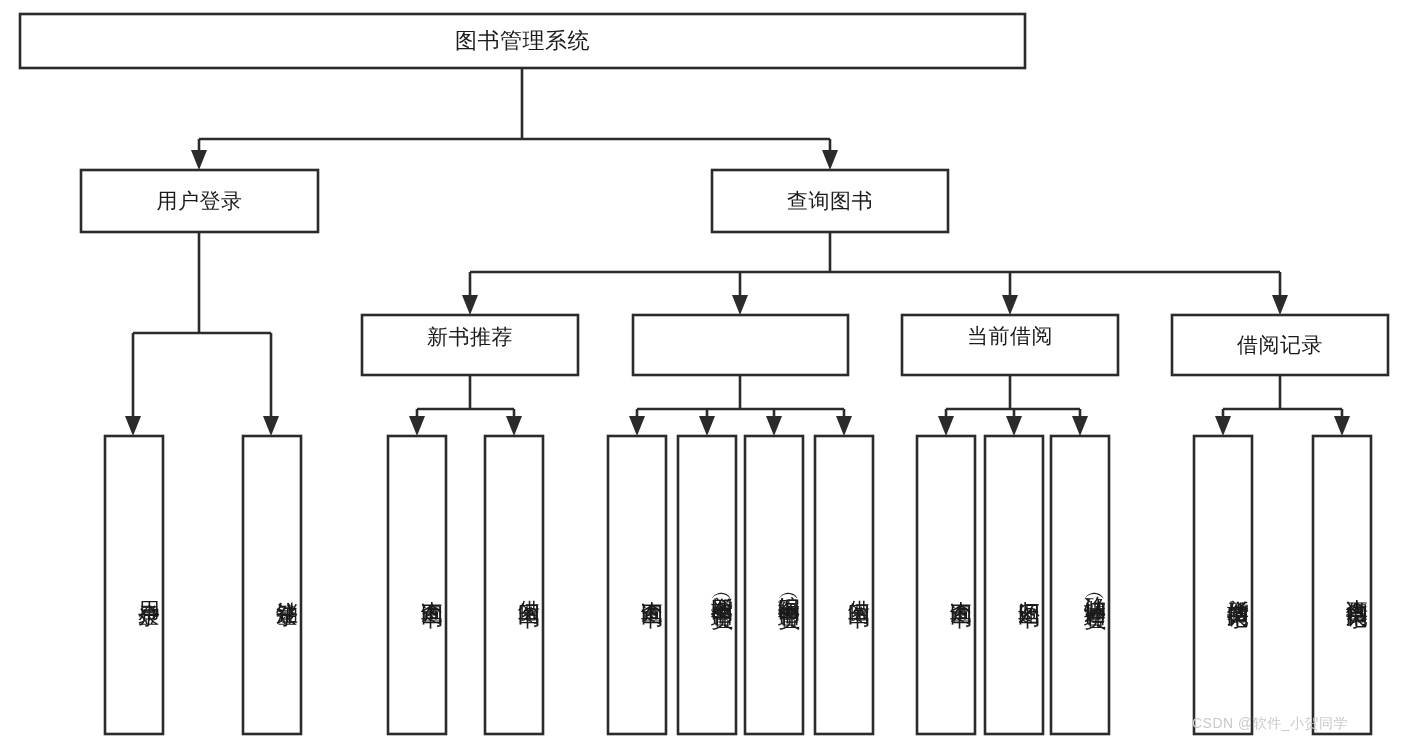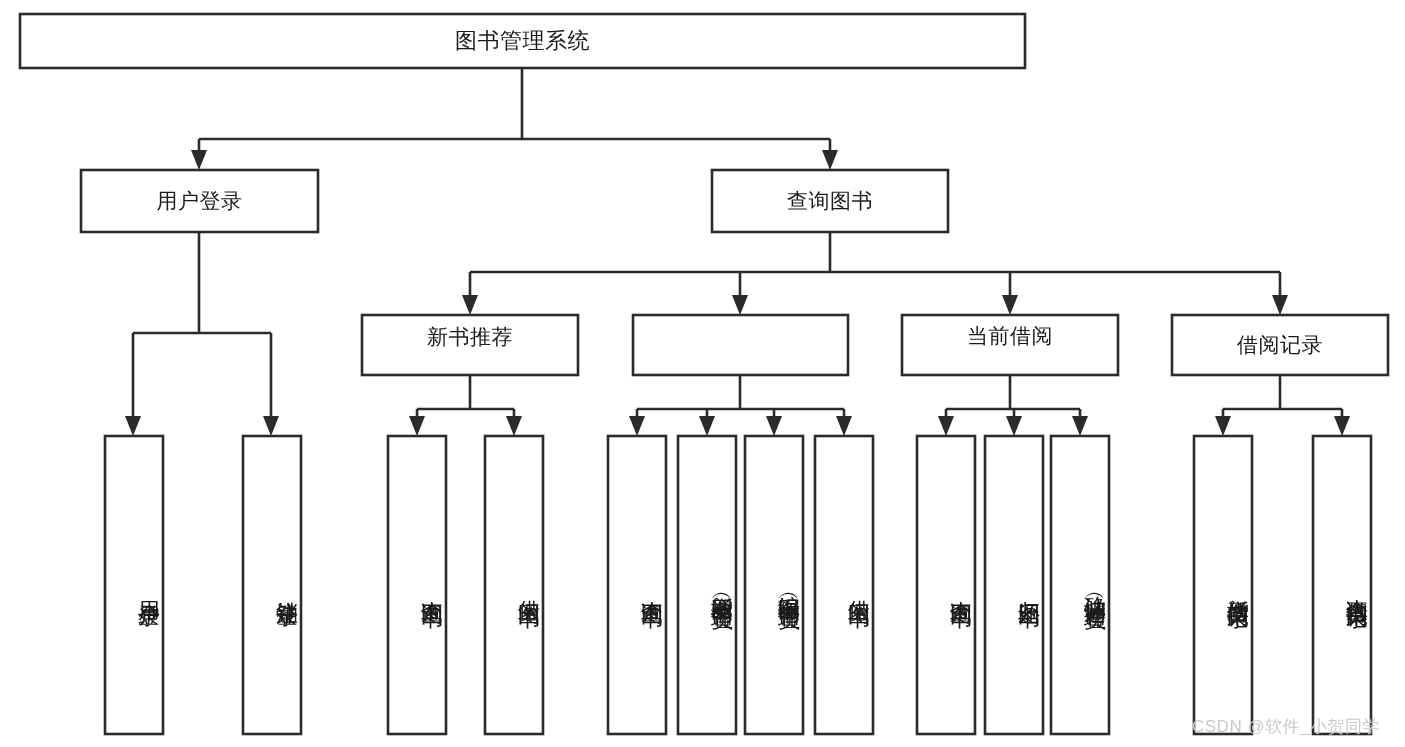--- a/index.html
+++ b/index.html
@@ -66,21 +66,21 @@
     line-height: 1.28;
     letter-spacing: 2px;
     align-items: flex-start;
     justify-content: center;
     padding-top: 4px;
     box-sizing: border-box;
   }
   .watermark {
     position: absolute;
     color: #c9c9c9;
-    font-size: 17px;
+    font-size: 14px;
     letter-spacing: 0.5px;
     white-space: nowrap;
     font-family: "Liberation Sans", "DejaVu Sans", sans-serif;
   }
 </style>
 </head>
 <body>
 
 <div id="diagram-root">
 

